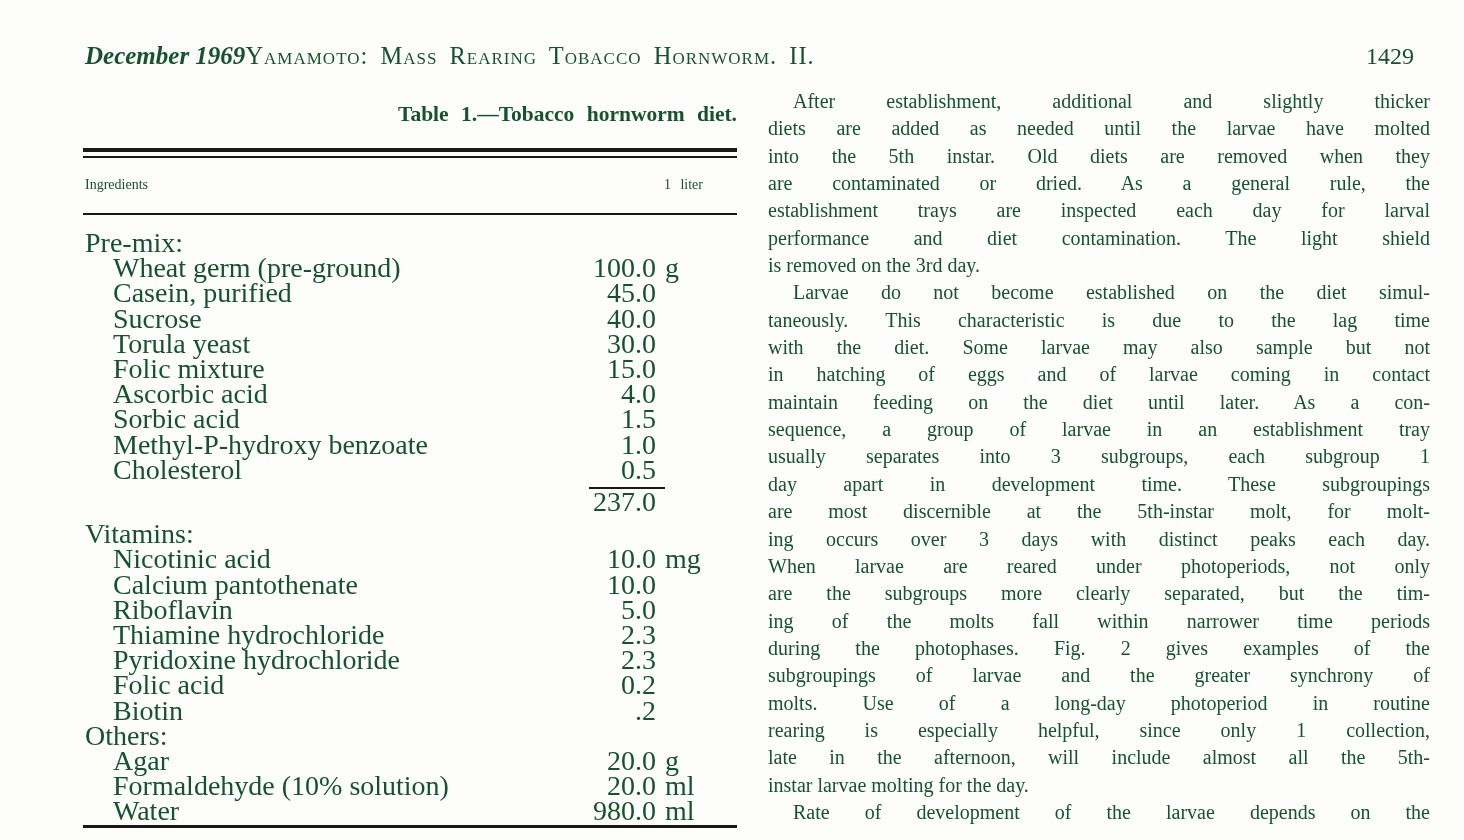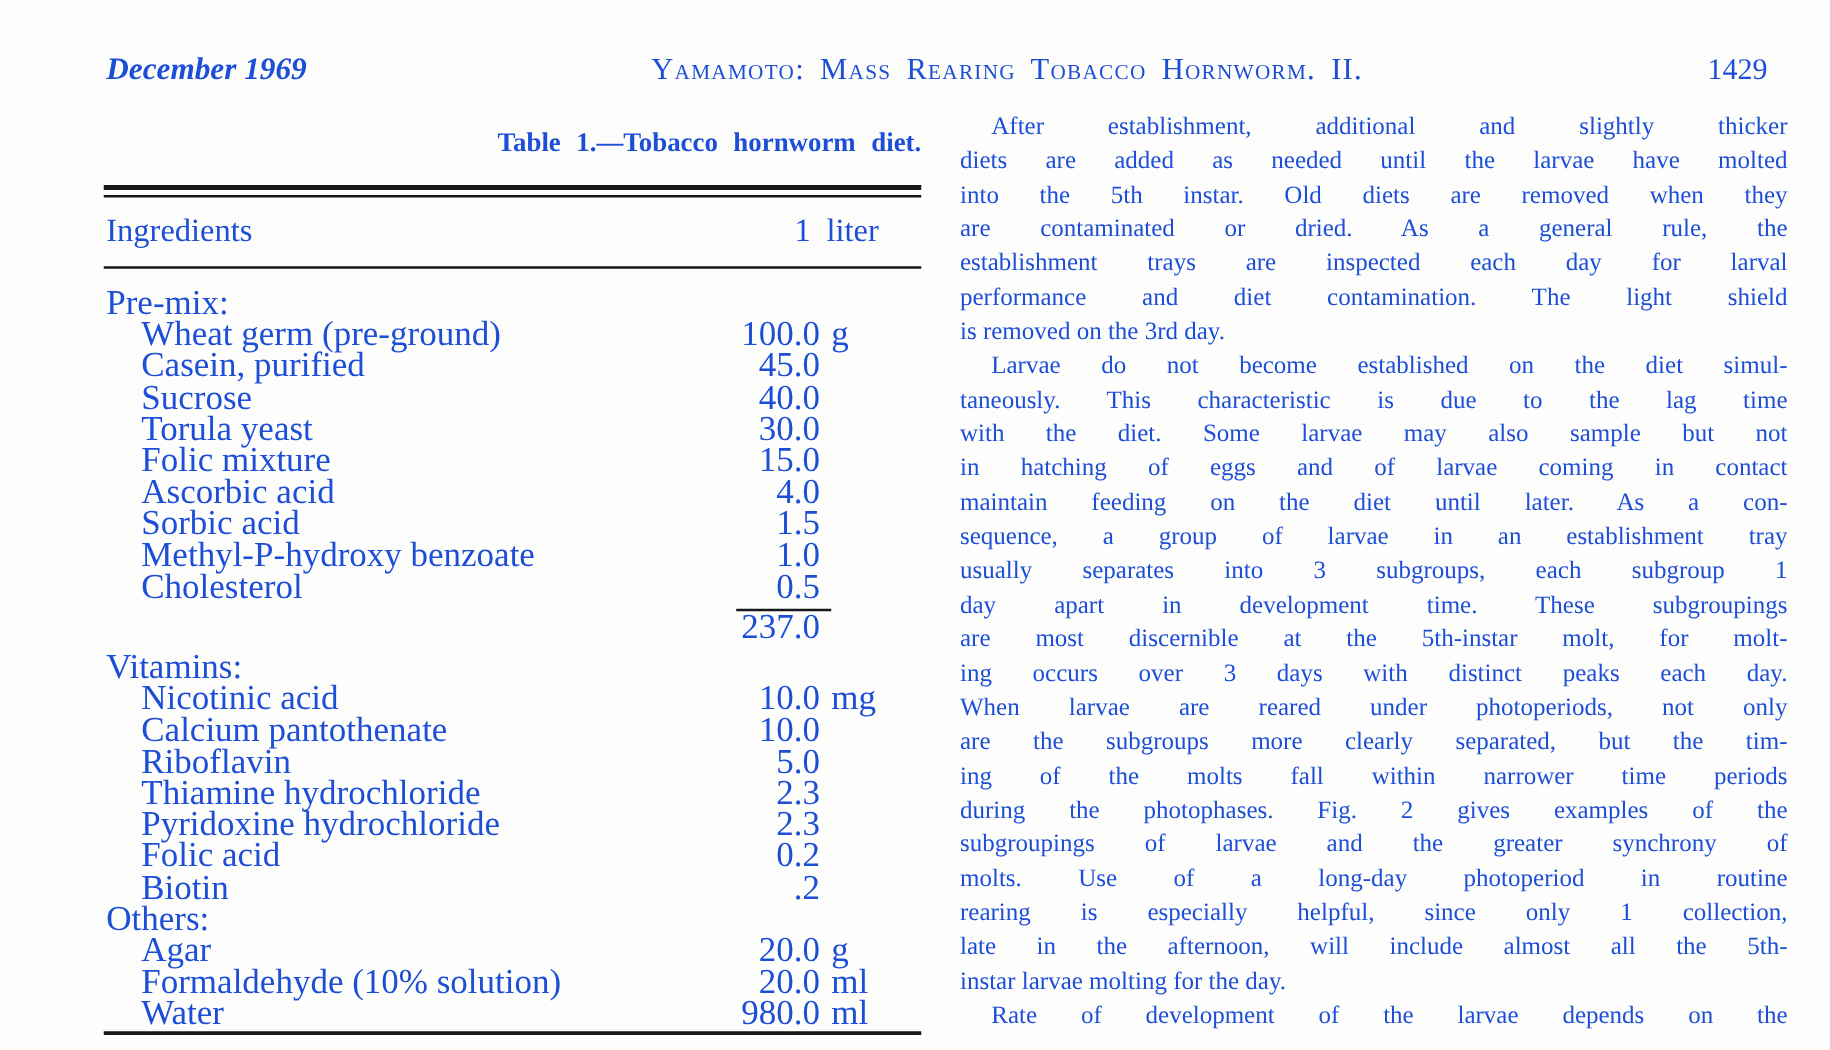--- a/index.html
+++ b/index.html
@@ -2,21 +2,21 @@
 <html><head>
 <meta charset="utf-8">
 <style>
   html, body { margin: 0; padding: 0; background: #ffffff; }
 
   .page {
     position: relative;
     width: 1464px;
     height: 840px;
     background: #fdfdfb;
-    color: #1d4ed8;
+    color: #14532d;
     font-family: "Liberation Serif", "DejaVu Serif", serif;
     overflow: hidden;
   }
 
   
   .pg-header {
     position: absolute;
     left: 85px;
     right: 50px;
     top: 42px;
@@ -24,21 +24,21 @@
     align-items: baseline;
   }
   .pg-date {
     font-style: italic;
     font-weight: 600;
     font-size: 25px;
     white-space: nowrap;
   }
   .pg-running {
     flex: 1;
-    text-align: center;
+    text-align: left;
     font-variant: small-caps;
     font-size: 24.5px;
     letter-spacing: 1px;
     word-spacing: 5px;
     white-space: nowrap;
   }
   .pg-num {
     font-size: 24px;
     white-space: nowrap;
   }
@@ -60,21 +60,21 @@
   .rule-double {
     margin-top: 21px;
     height: 4px;
     border-top: 4px solid #191919;
     border-bottom: 2px solid #191919;
   }
   .tbl-head {
     display: flex;
     justify-content: space-between;
     padding: 14px 0 15px 2px;
-    font-size: 26px;
+    font-size: 14px;
     line-height: 26px;
   }
   .head-right { margin-right: 34px; word-spacing: 6px; }
   .rule-mid { border-top: 2px solid #191919; }
 
   .tbl-body {
     margin-top: 15px;
     font-size: 28px;
     line-height: 25.2px;
   }

